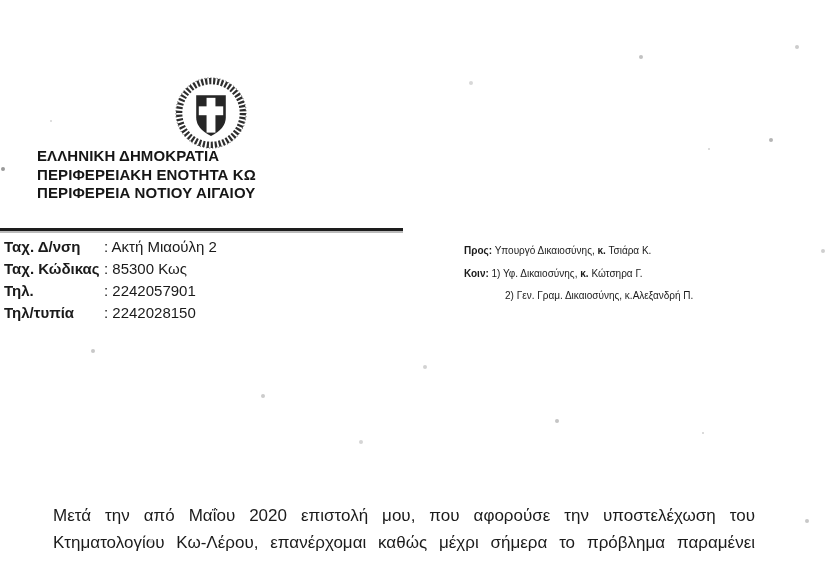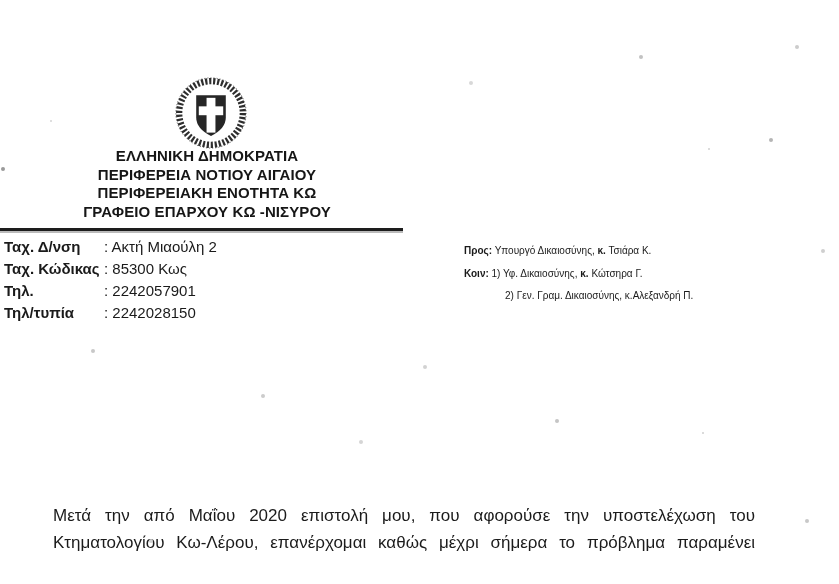--- a/index.html
+++ b/index.html
@@ -8,21 +8,21 @@
     width:839px;height:584px;
     background:#ffffff;
     overflow:hidden;
     font-family:"Liberation Sans","DejaVu Sans",sans-serif;
     color:#1b1b1b;
   }
   
   .emblem{position:absolute;left:174px;top:76px;width:74px;height:74px;}
   .org{
     position:absolute;left:37px;top:147px;width:340px;
-    text-align:center;font-weight:bold;font-size:15px;line-height:18.5px;
+    text-align:left;font-weight:bold;font-size:15px;line-height:18.5px;
     color:#161616;letter-spacing:.1px;
   }
   .rule{
     position:absolute;left:0;top:228px;width:403px;height:3px;
     background:#1d1d1d;
     box-shadow:0 2px 0 rgba(60,60,60,.35);
   }
   .contact{
     position:absolute;left:4px;top:236px;width:330px;
     font-size:15px;line-height:22px;color:#1a1a1a;
@@ -86,23 +86,22 @@
   <svg class="emblem" viewBox="0 0 100 100">
     <circle cx="50" cy="50" r="43" fill="none" stroke="#2e2e2e" stroke-width="8.5" stroke-dasharray="3 2.4"></circle>
     <circle cx="50" cy="50" r="47.5" fill="none" stroke="#3a3a3a" stroke-width="1" stroke-dasharray="1.6 2.6"></circle>
     <path d="M30 26 H70 V56 Q70 71 50 81 Q30 71 30 56 Z" fill="#262626"></path>
     <rect x="44" y="29.5" width="12" height="47" fill="#ffffff"></rect>
     <rect x="33.5" y="41" width="33" height="12" fill="#ffffff"></rect>
   </svg>
 
   <div class="org">
     <div>ΕΛΛΗΝΙΚΗ ΔΗΜΟΚΡΑΤΙΑ</div>
+    <div>ΠΕΡΙΦΕΡΕΙΑΚΗ ΕΝΟΤΗΤΑ ΚΩ</div>
     <div>ΠΕΡΙΦΕΡΕΙΑ ΝΟΤΙΟΥ ΑΙΓΑΙΟΥ</div>
-    <div>ΠΕΡΙΦΕΡΕΙΑΚΗ ΕΝΟΤΗΤΑ ΚΩ</div>
-    <div>ΓΡΑΦΕΙΟ ΕΠΑΡΧΟΥ ΚΩ -ΝΙΣΥΡΟΥ</div>
   </div>
 
   <div class="rule"></div>
 
   <div class="contact">
     <div class="crow">
       <span class="clabel">Ταχ. Δ/νση</span><span class="cvalue">: Ακτή Μιαούλη 2</span>
     </div>
     <div class="crow">
       <span class="clabel">Ταχ. Κώδικας</span><span class="cvalue">: 85300 Κως</span>

